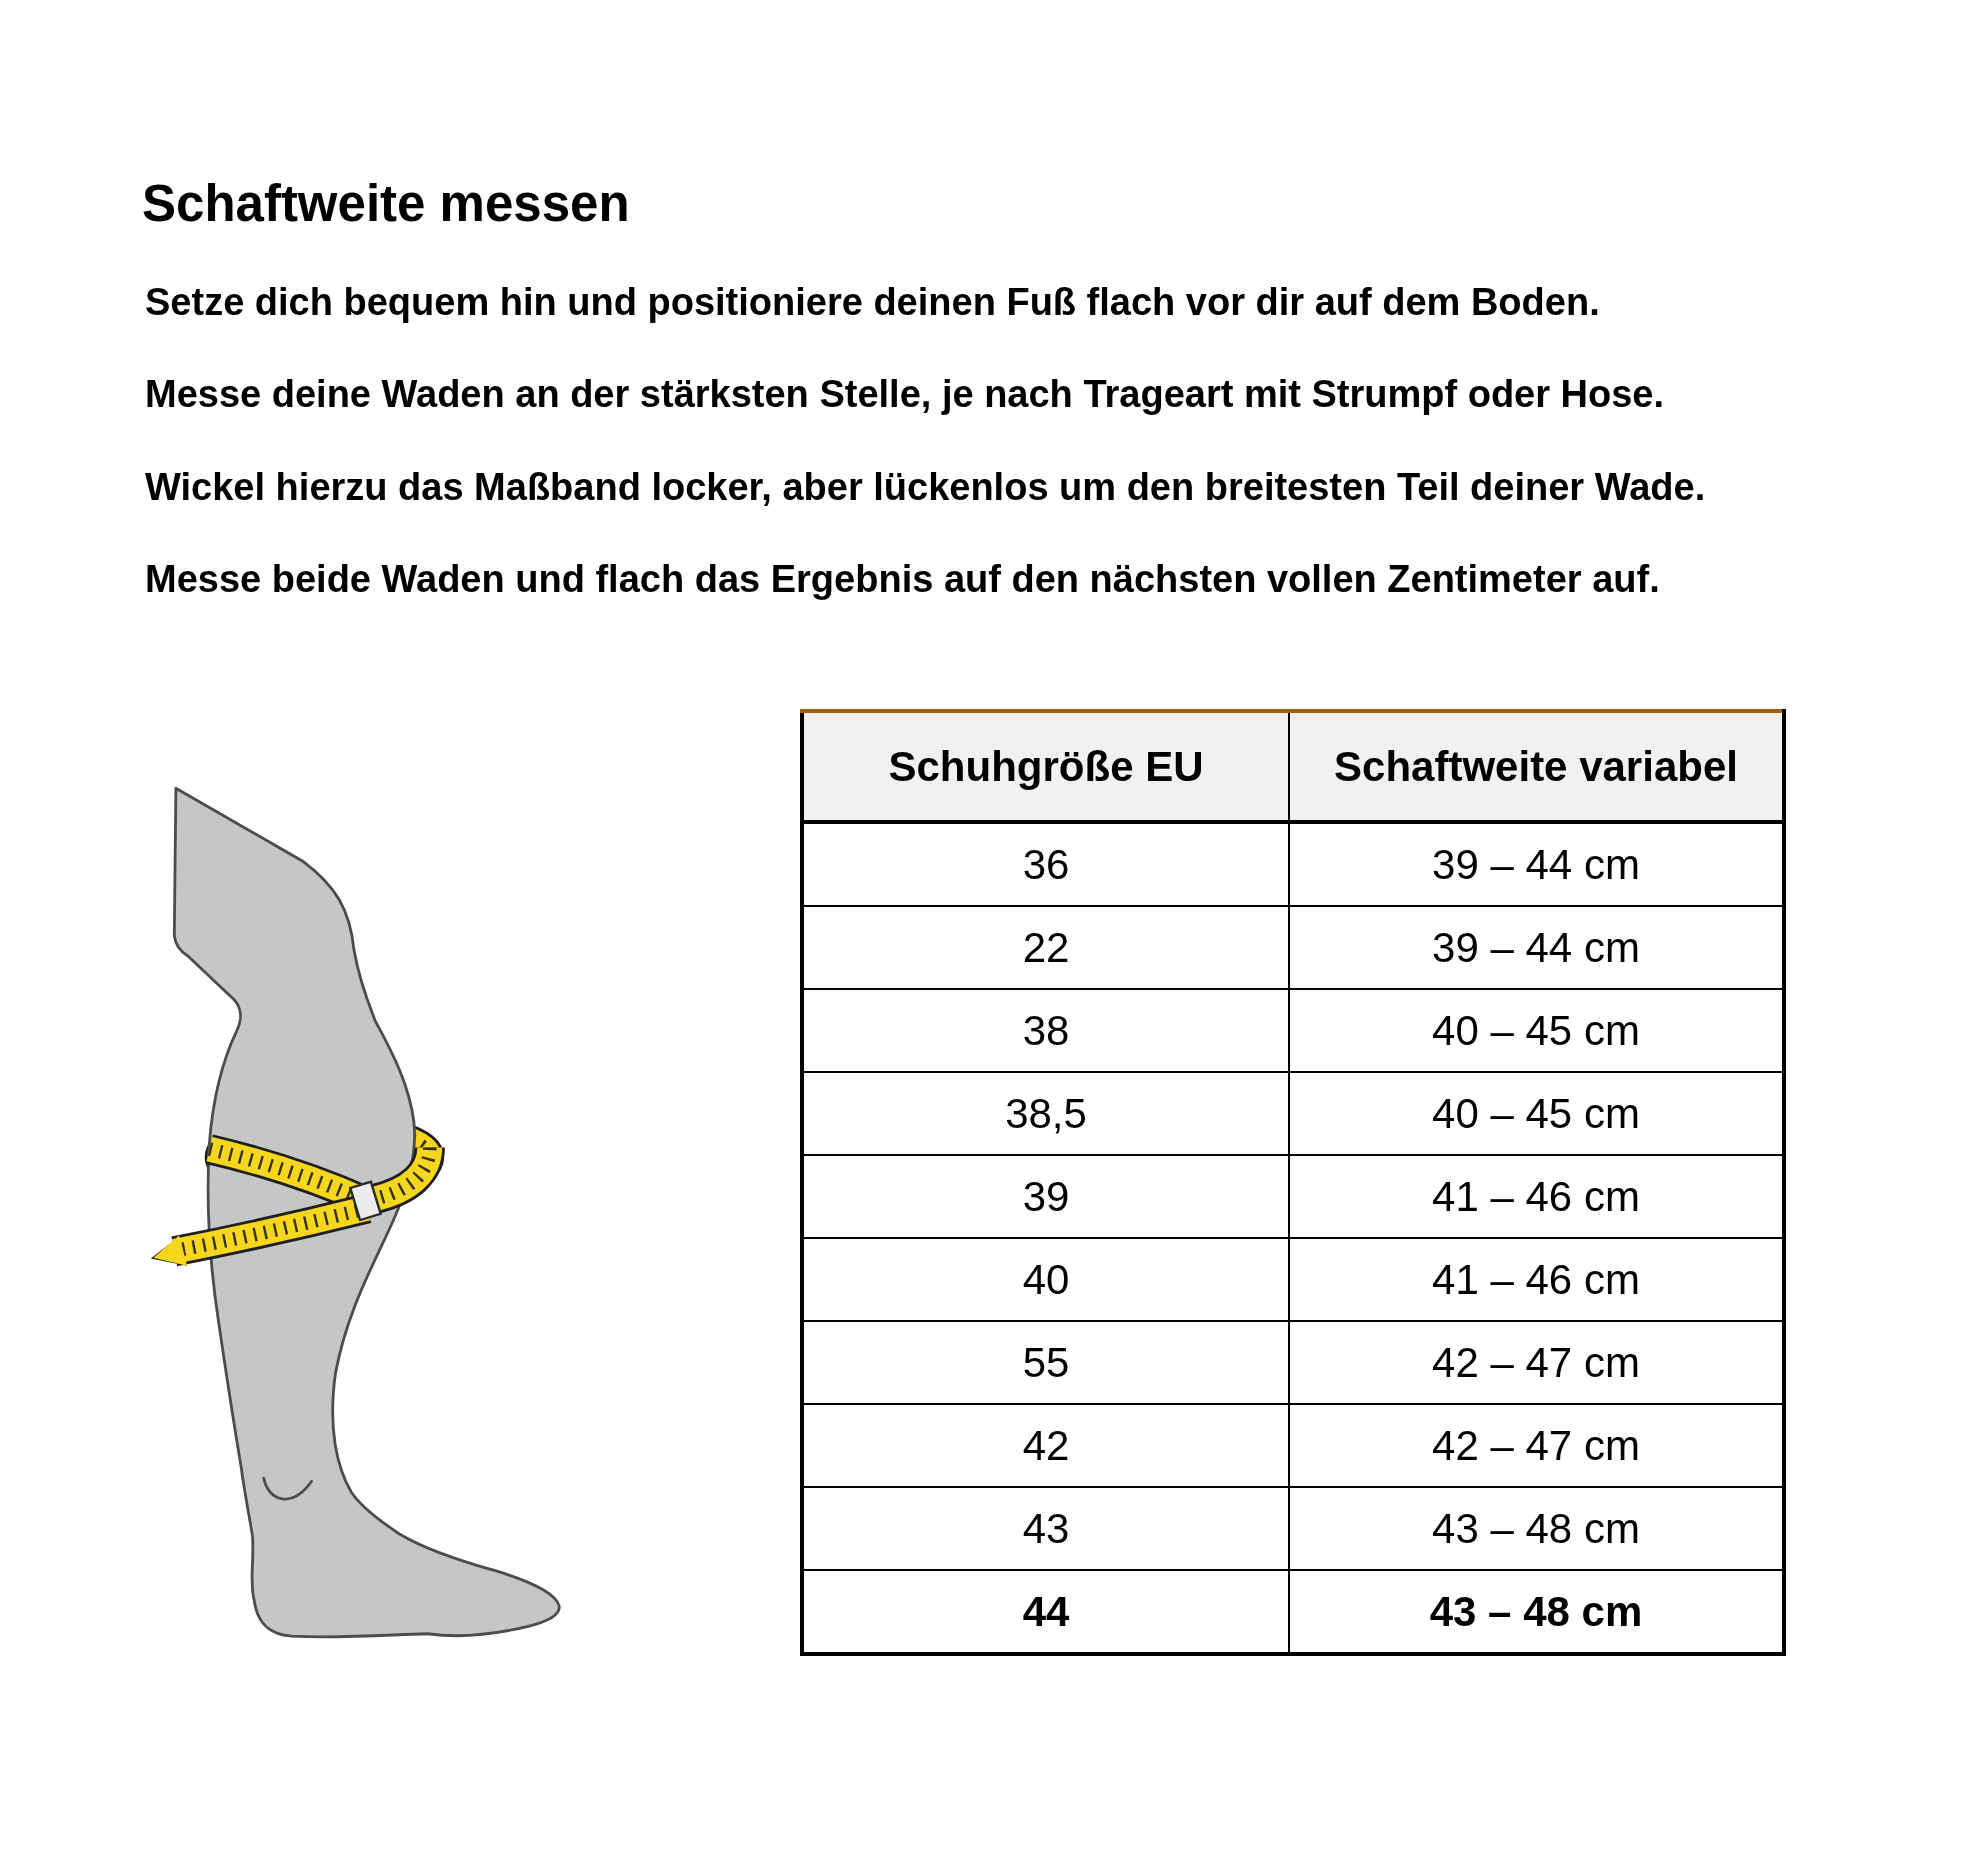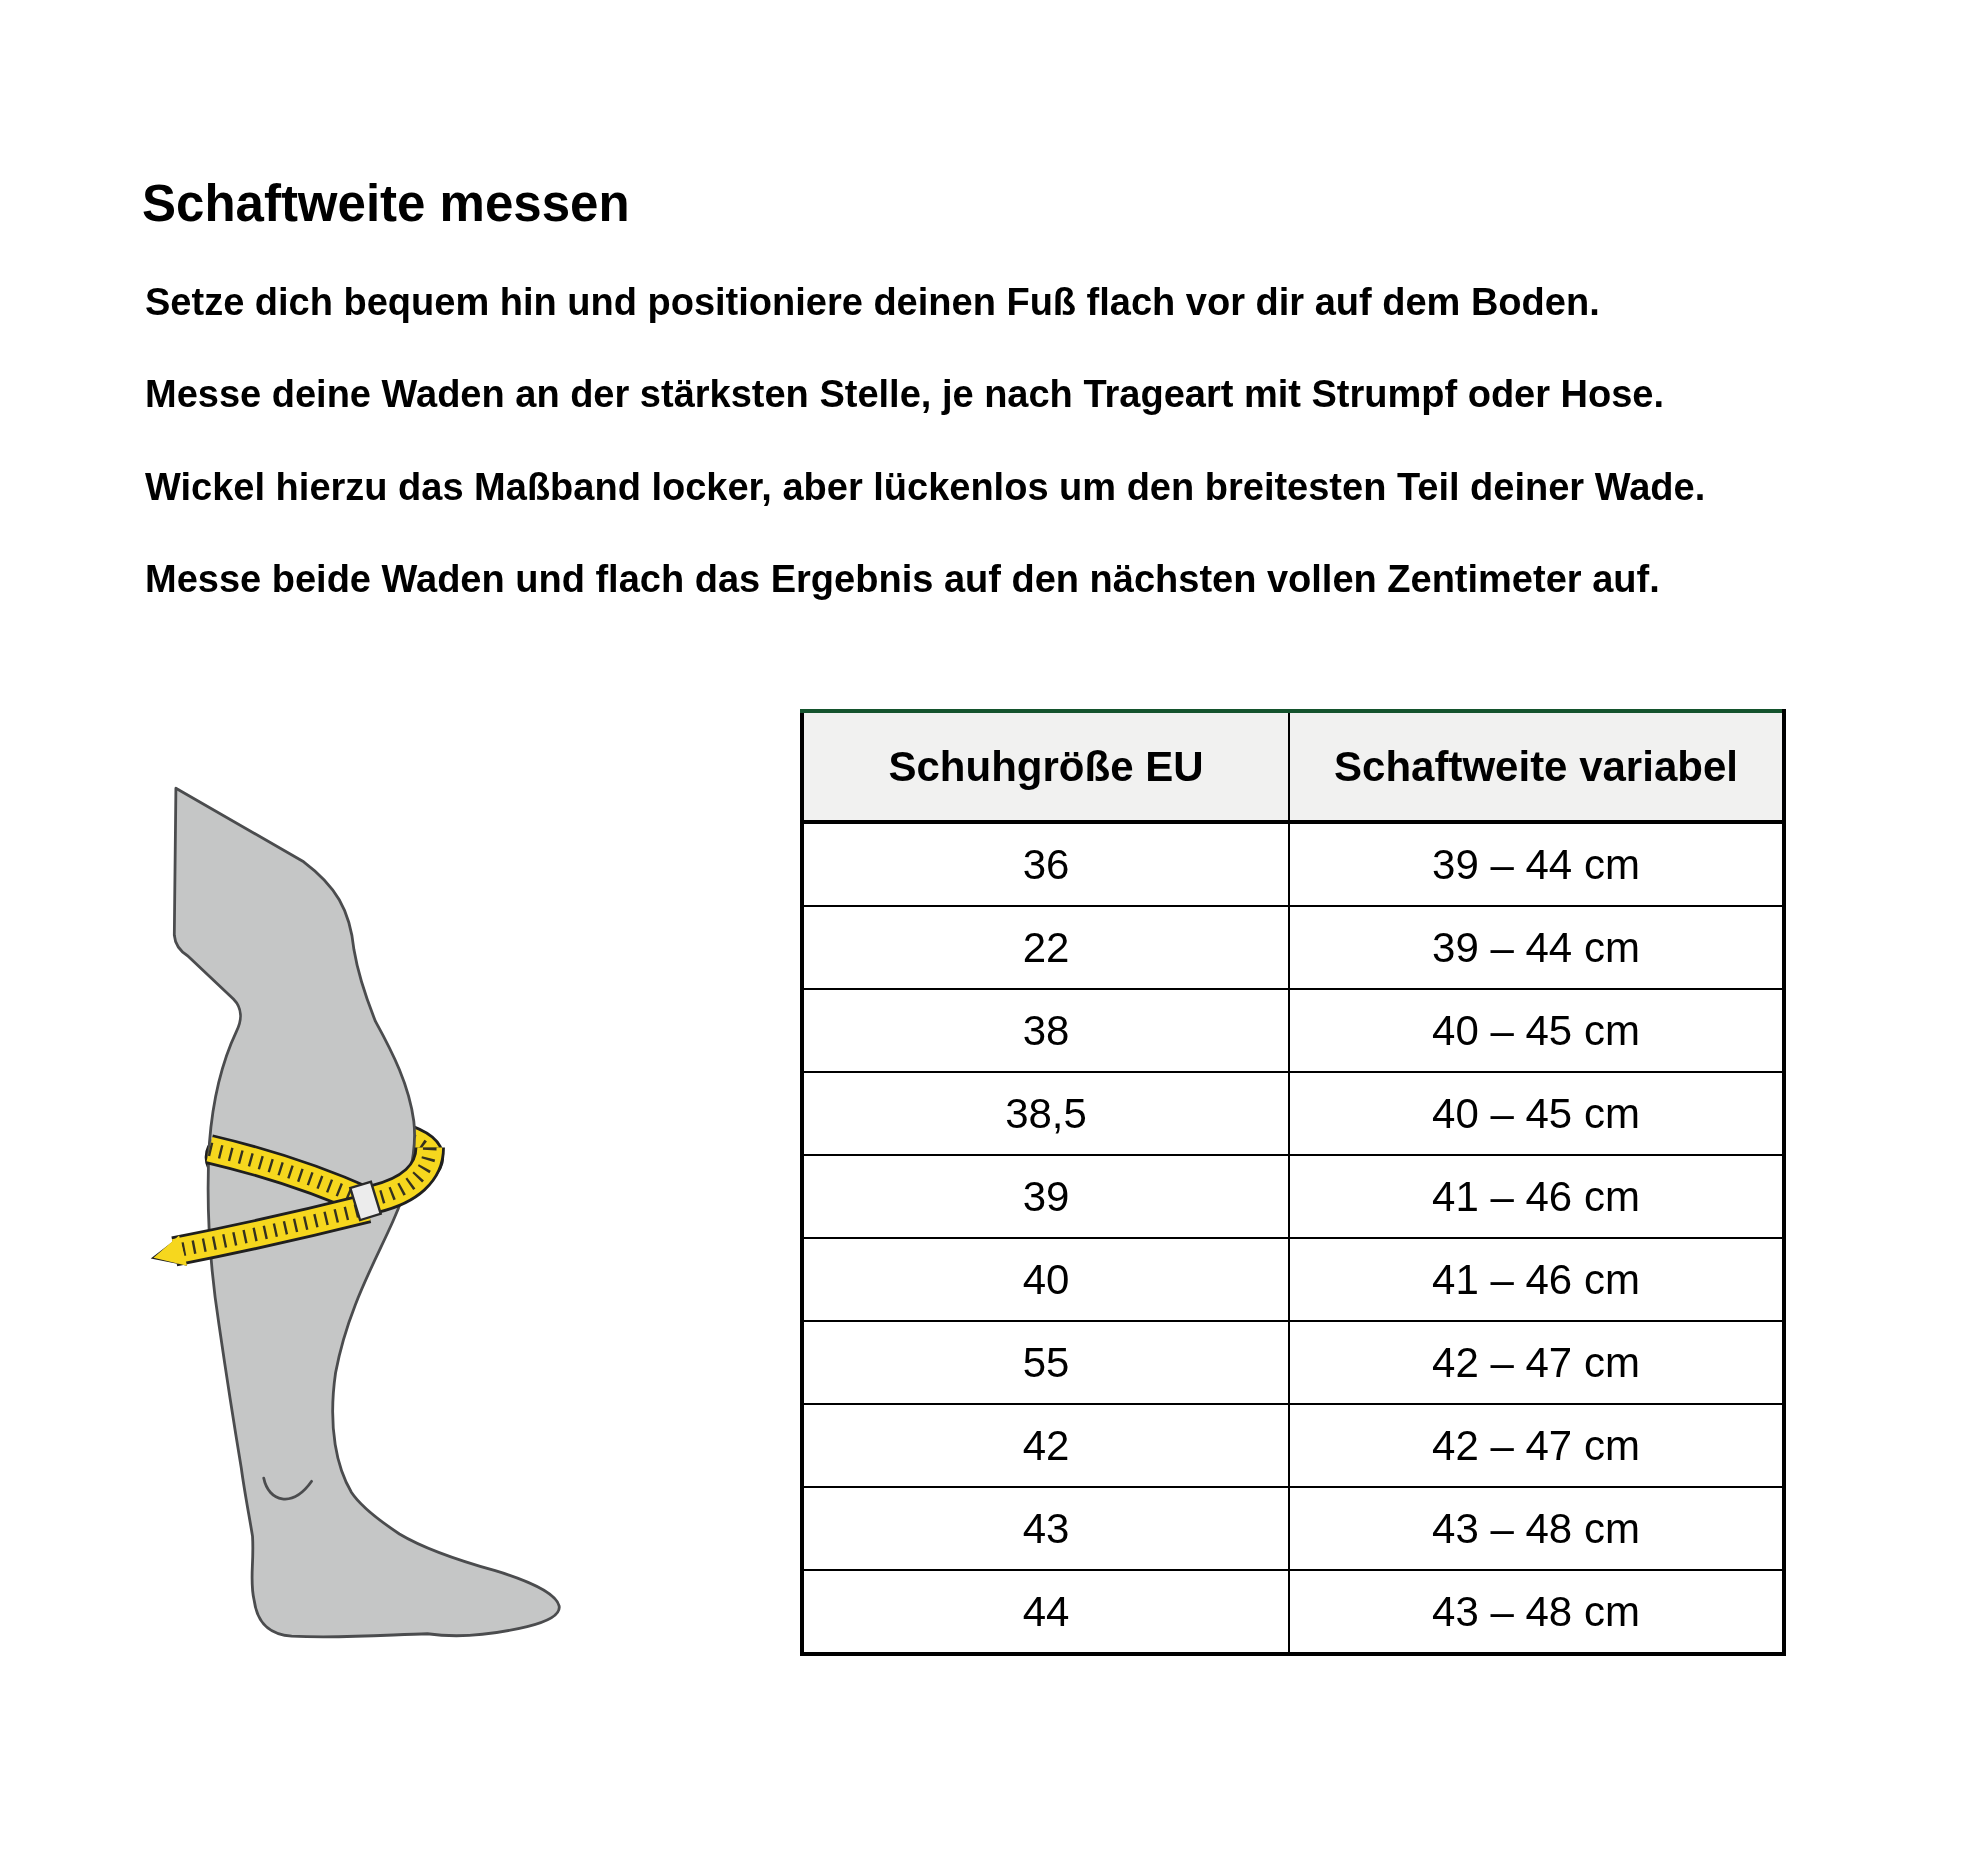--- a/index.html
+++ b/index.html
@@ -31,31 +31,31 @@
   }
   .size-table th,.size-table td{
     border:2.4px solid #000;
     text-align:center;vertical-align:middle;
     padding:0;
   }
   .size-table th{
     background:#f1f1f0;
     font-size:42px;font-weight:bold;
     height:107px;
-    border-top:4px solid #14532d;
+    border-top:4px solid #a16207;
     border-bottom:4px solid #000;
   }
   .size-table th:first-child, .size-table td:first-child{border-left:4px solid #000;width:484px;}
   .size-table th:last-child,  .size-table td:last-child{border-right:4px solid #000;width:492px;}
   .size-table td{
     font-size:42px;font-weight:normal;
     height:81px;
     background:#fff;
   }
-  .size-table tr:last-child td{border-bottom:4px solid #000;}
+  .size-table tr:last-child td{border-bottom:4px solid #000;font-weight:bold;}
 
   .leg-figure{
     position:absolute;left:112px;top:750px;width:511px;height:958px;
   }
 </style>
 </head>
 <body style="--leg-fill: #c5c6c6; --leg-outline: #4b4c4e; --tape-yellow: #f6d71e; --tape-outline: #1f1f1f; --buckle-fill: #ececec;">
 
 <h1 class="title">Schaftweite messen</h1>
 

